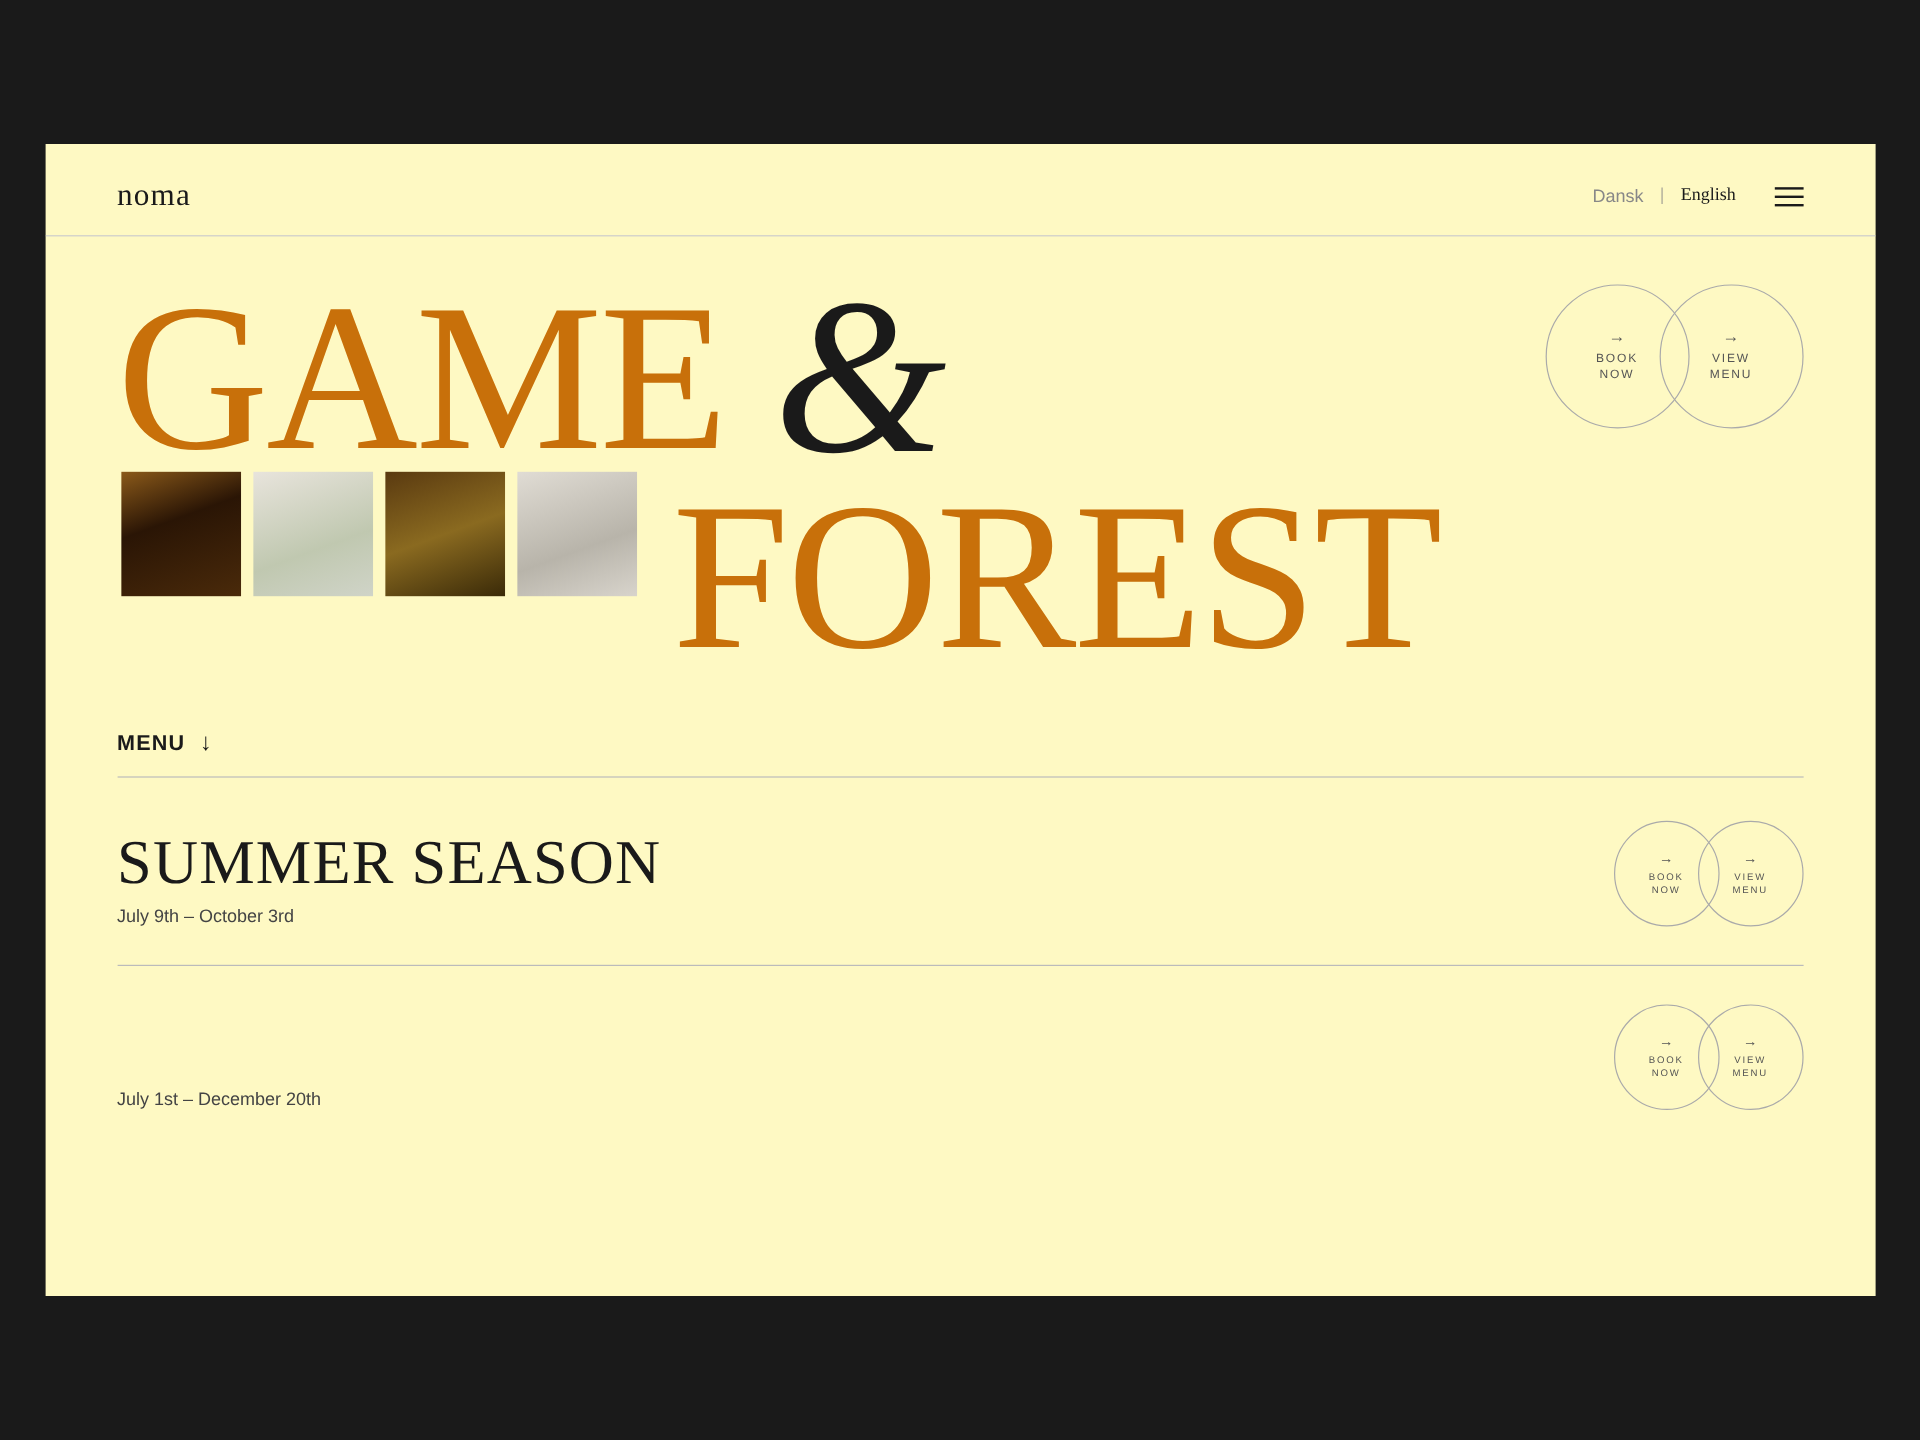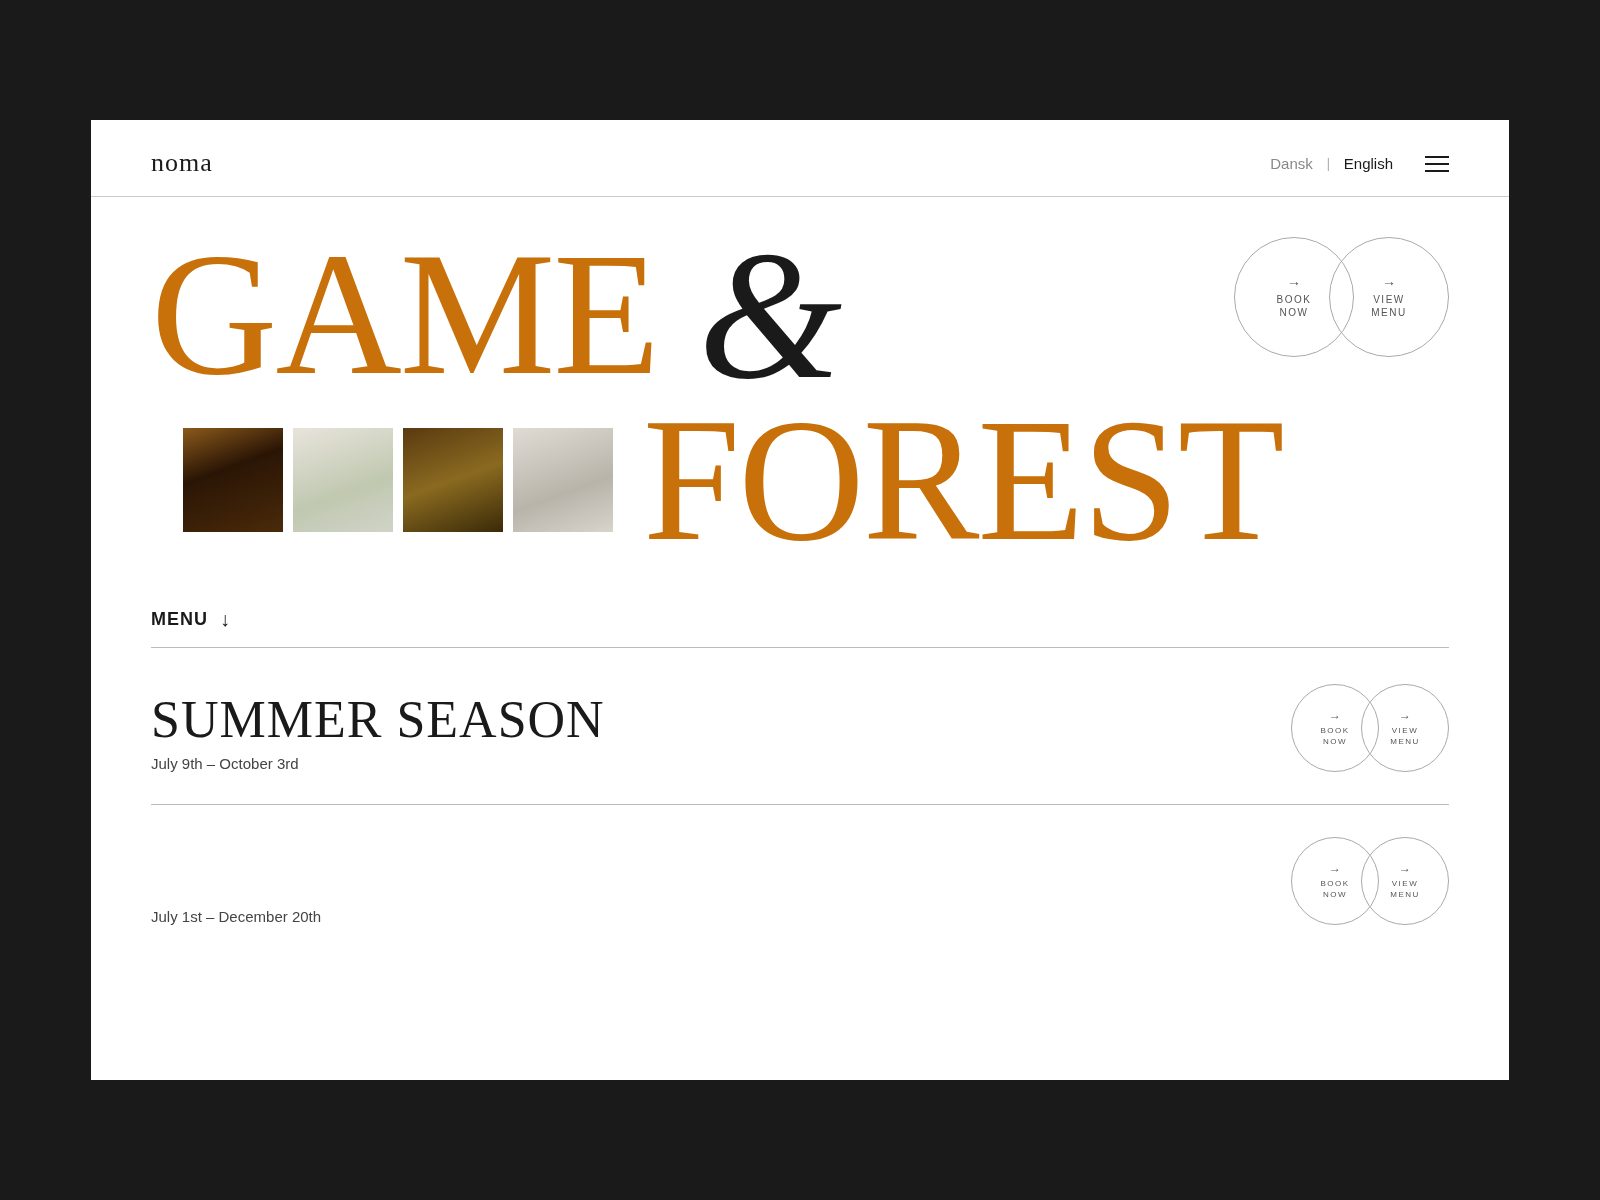--- a/index.html
+++ b/index.html
@@ -7,23 +7,23 @@
     body {
       background: #1a1a1a;
       display: flex;
       justify-content: center;
       align-items: center;
       min-height: 100vh;
       font-family: 'Georgia', serif;
     }
 
     .page-wrapper {
-      width: 1418px;
+      width: 1525px;
       min-height: 960px;
-      background: #ffffff;
+      background: #fef9c3;
       position: relative;
       overflow: hidden;
     }
 
     
     .header {
       display: flex;
       align-items: center;
       justify-content: space-between;
       padding: 28px 60px 18px 60px;
@@ -51,21 +51,21 @@
       cursor: pointer;
       text-decoration: none;
     }
 
     .lang-divider {
       color: #888;
       font-size: 15px;
     }
 
     .lang-english {
-      font-family: Liberation Sans, sans-serif;
+      font-family: Liberation Serif, serif;
       font-size: 15px;
       color: #1a1a1a;
       cursor: pointer;
       text-decoration: none;
       font-weight: 500;
     }
 
     .hamburger {
       display: flex;
       flex-direction: column;
@@ -155,22 +155,22 @@
       color: #555;
       text-align: center;
       letter-spacing: 1.5px;
       text-transform: uppercase;
       line-height: 1.3;
     }
 
     
     .photos-forest-row {
       display: flex;
-      align-items: center;
-      padding: 0 92px;
+      align-items: flex-start;
+      padding: 0 63px;
       margin-top: -10px;
       position: relative;
     }
 
     .photos-row {
       display: flex;
       gap: 10px;
       align-items: flex-end;
       flex-shrink: 0;
     }

